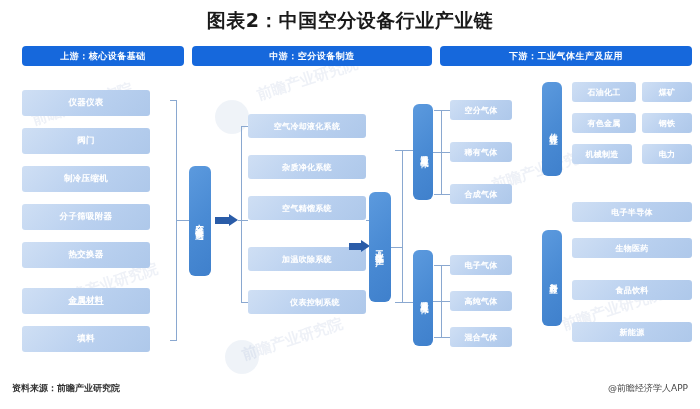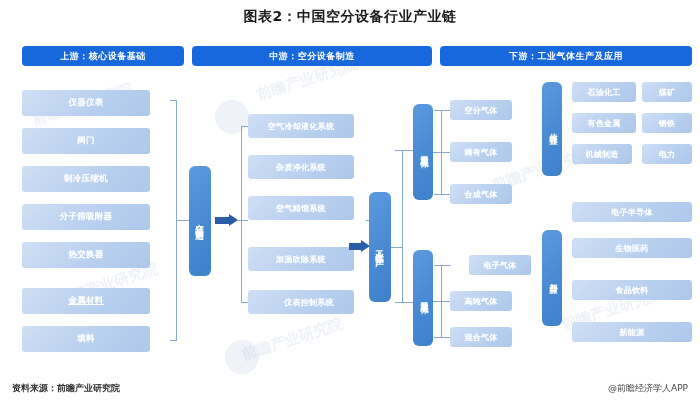--- a/index.html
+++ b/index.html
@@ -13,21 +13,21 @@
     position: relative;
     width: 700px; height: 409px;
     background: #ffffff;
   }
 
   
   .title {
     position: absolute;
     top: 8px; left: 0; width: 700px;
     text-align: center;
-    font-size: 14px;
+    font-size: 19px;
     font-weight: bold;
     color: #1a1a1a;
     letter-spacing: 0.5px;
   }
 
   
   .hdr {
     position: absolute;
     height: 20px;
     background: #1668dc;
@@ -59,21 +59,21 @@
     text-align: center;
     white-space: nowrap;
     letter-spacing: 0.3px;
     text-shadow: 0 0 1px rgba(255,255,255,0.35);
   }
 
   
   .left-item { left: 22px; width: 128px; height: 26px; }
 
   
-  .mid-item { left: 248px; width: 106px; height: 24px; font-size: 8px; }
+  .mid-item { left: 248px; width: 118px; height: 24px; font-size: 8px; }
 
   
   .gas-item { left: 450px; width: 62px; height: 20px; font-size: 8px; }
 
   
   .ind-item { height: 20px; font-size: 8px; }
 
   
   .vbox {
     position: absolute;
@@ -224,21 +224,21 @@
 
   <div class="vbox v-grp2">普通工业气体</div>
   <div class="ln ln-v" style="left:441px; top:265px; height:72px;"></div>
   <div class="ln ln-h" style="left:434px; top:265px; width:8px;"></div>
   <div class="ln ln-h" style="left:434px; top:337px; width:8px;"></div>
   <div class="ln ln-h" style="left:441px; top:265px; width:10px;"></div>
   <div class="ln ln-h" style="left:441px; top:301px; width:10px;"></div>
   <div class="ln ln-h" style="left:441px; top:337px; width:10px;"></div>
   <div class="ln ln-h" style="left:433px; top:301px; width:9px;"></div>
 
-  <div class="lbox gas-item" style="top:255px;margin-left:19px;">电子气体</div>
+  <div class="lbox gas-item" style="top:255px;">电子气体</div>
   <div class="lbox gas-item" style="top:291px;">高纯气体</div>
   <div class="lbox gas-item" style="top:327px;">混合气体</div>
 
   <div class="vbox v-trad">传统行业</div>
 
   <div class="lbox ind-item" style="left:572px; top:82px;  width:64px;">石油化工</div>
   <div class="lbox ind-item" style="left:642px; top:82px;  width:50px;">煤矿</div>
   <div class="lbox ind-item" style="left:572px; top:113px; width:64px;">有色金属</div>
   <div class="lbox ind-item" style="left:642px; top:113px; width:50px;">钢铁</div>
   <div class="lbox ind-item" style="left:572px; top:144px; width:60px;">机械制造</div>

